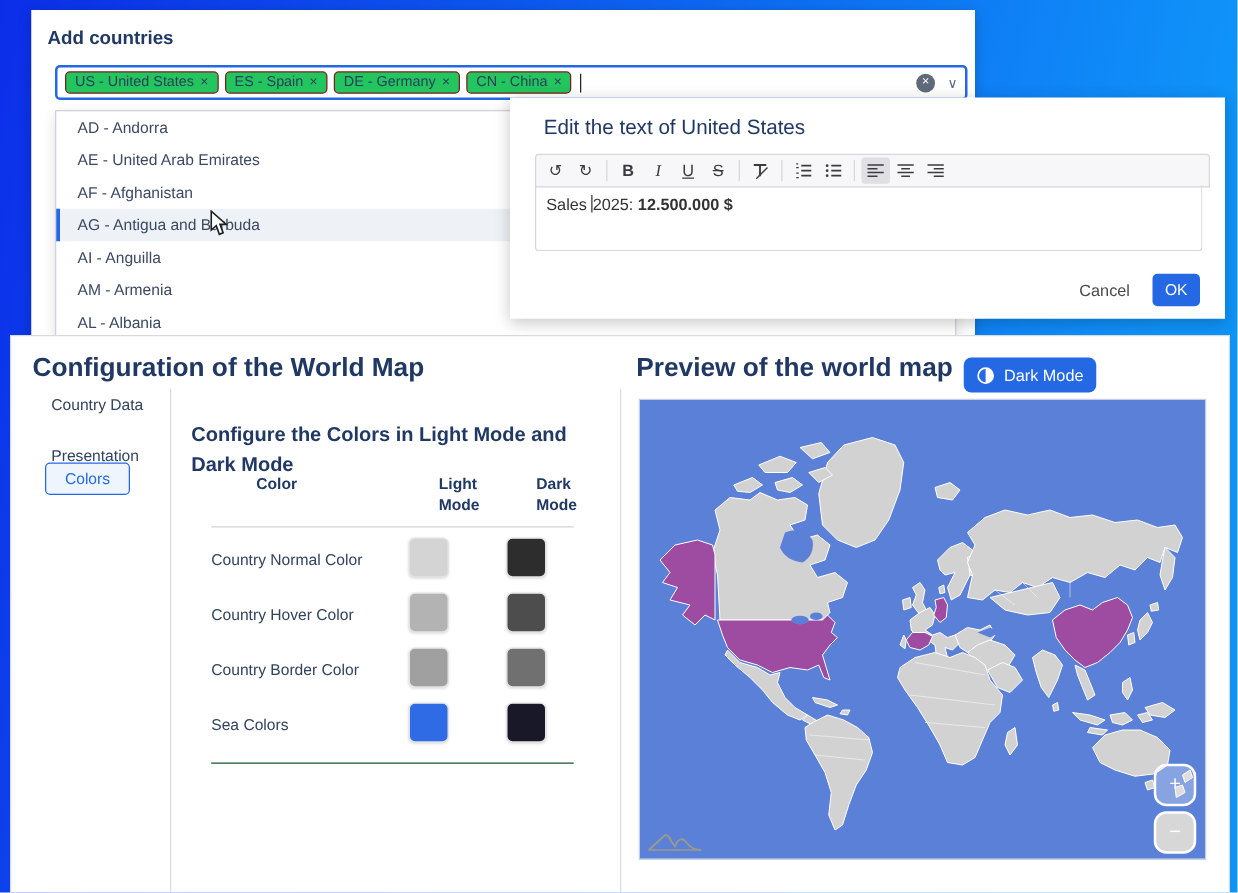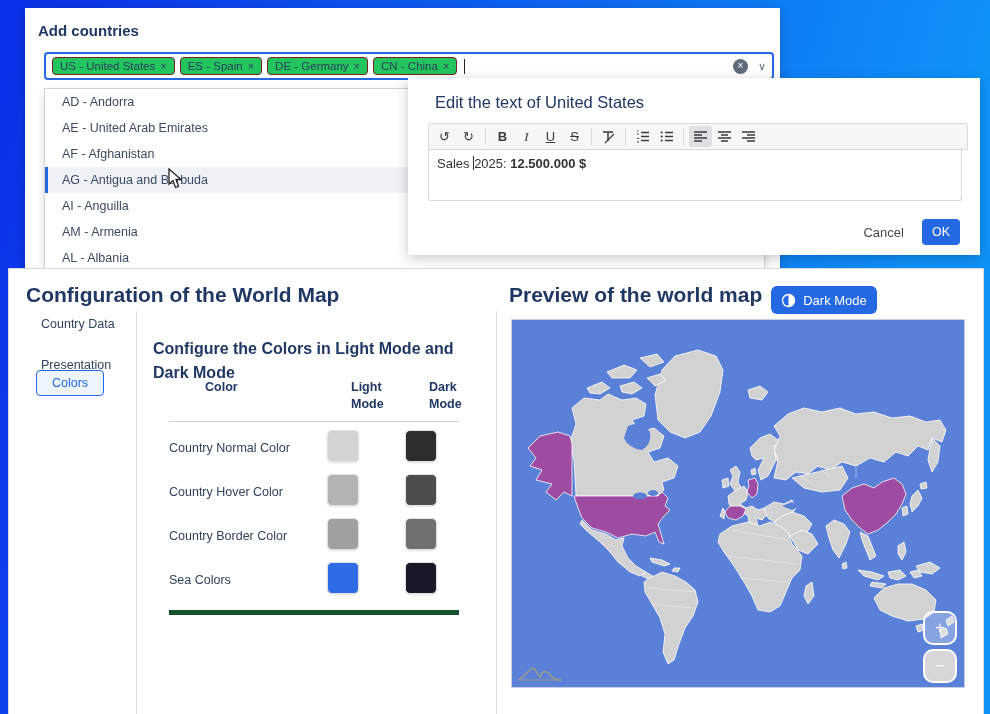--- a/index.html
+++ b/index.html
@@ -59,21 +59,21 @@
   .side-tab-active{position:absolute;left:27px;top:101px;width:66px;height:24px;border:1px solid var(--accent,#2468e4);
     border-radius:4px;background:#eef5fd;color:var(--accent,#2468e4);font-size:12.5px;
     display:flex;align-items:center;justify-content:center;}
   .section-title{position:absolute;left:144px;top:68px;width:305px;font-size:16px;font-weight:700;
     color:var(--heading,#1f3864);line-height:24px;}
   .ctable{position:absolute;left:160px;top:110px;width:290px;font-size:12.5px;color:#31435e;}
   .ct-head{display:grid;grid-template-columns:146px 78px 66px;font-weight:700;color:var(--heading,#1f3864);
     padding-bottom:8px;border-bottom:1px solid #d4d4d4;}
   .ct-head div{line-height:17px;margin-left:36px;}
   .ct-row{display:grid;grid-template-columns:146px 78px 66px;align-items:center;height:44px;line-height:17px;}
-  .ct-rows{border-bottom:5px solid #14532d;padding:4px 0 8px 0;}
+  .ct-rows{border-bottom:1px solid #14532d;padding:4px 0 8px 0;}
   .swatch{width:30px;height:30px;border-radius:5px;border:1px solid #e3e3e3;box-shadow:0 1px 2px rgba(0,0,0,.12);margin-left:12px;}
   
   .dark-btn{position:absolute;left:762px;top:17px;width:106px;height:28px;background:var(--accent,#2468e4);
     border-radius:6px;color:#fff;font-size:13px;display:flex;align-items:center;justify-content:center;gap:7px;}
   .map-wrap{position:absolute;left:502px;top:50px;width:452px;height:367px;border:1px solid #c7cfe6;box-sizing:content-box;}
   .map-wrap svg.map{display:block;}
   .land{fill:var(--land,#d2d2d2);stroke:var(--mapstroke,#ffffff);stroke-width:.8;}
   .marked{fill:var(--marked,#9e4ba2);stroke:var(--mapstroke,#ffffff);stroke-width:.8;}
   .sea-f{fill:var(--sea,#5b80d7);}
   .borderline{stroke:var(--mapstroke,#ffffff);stroke-width:.55;opacity:.75;fill:none;}

